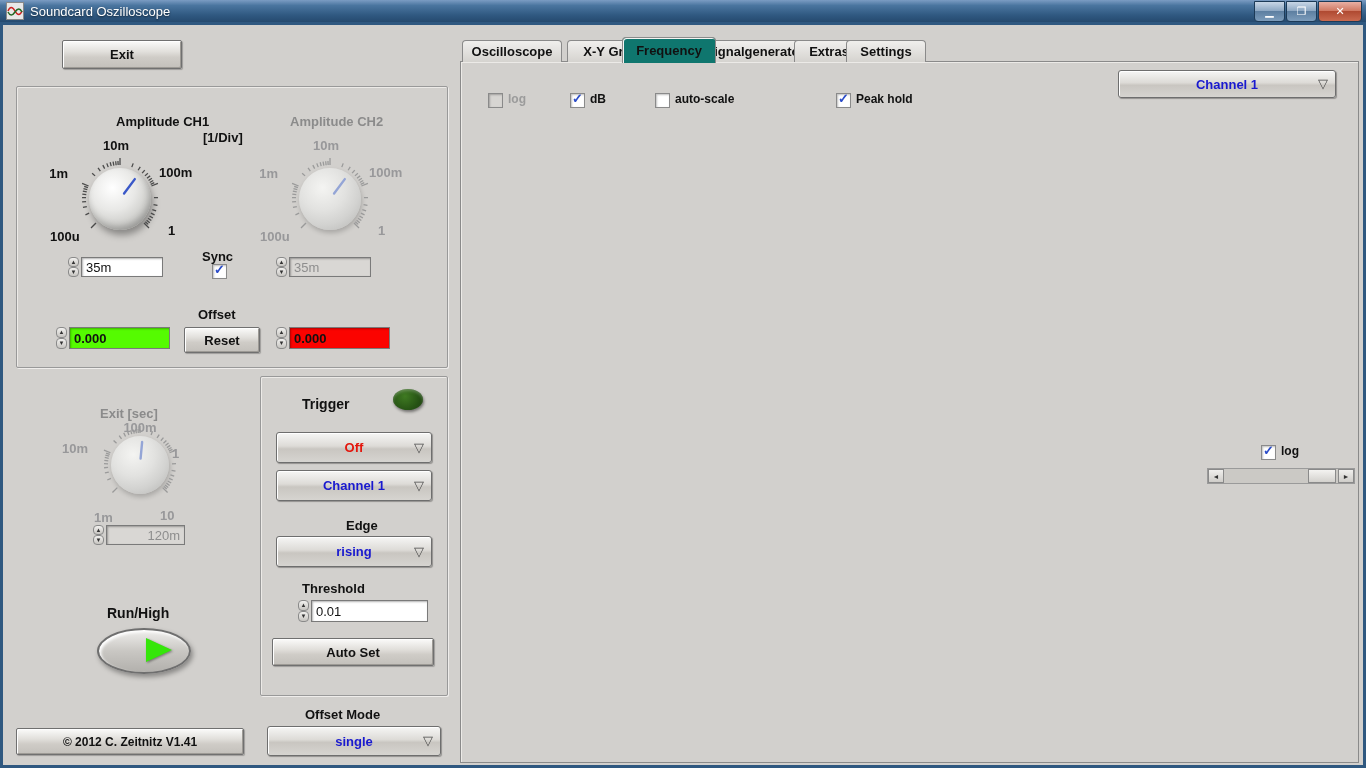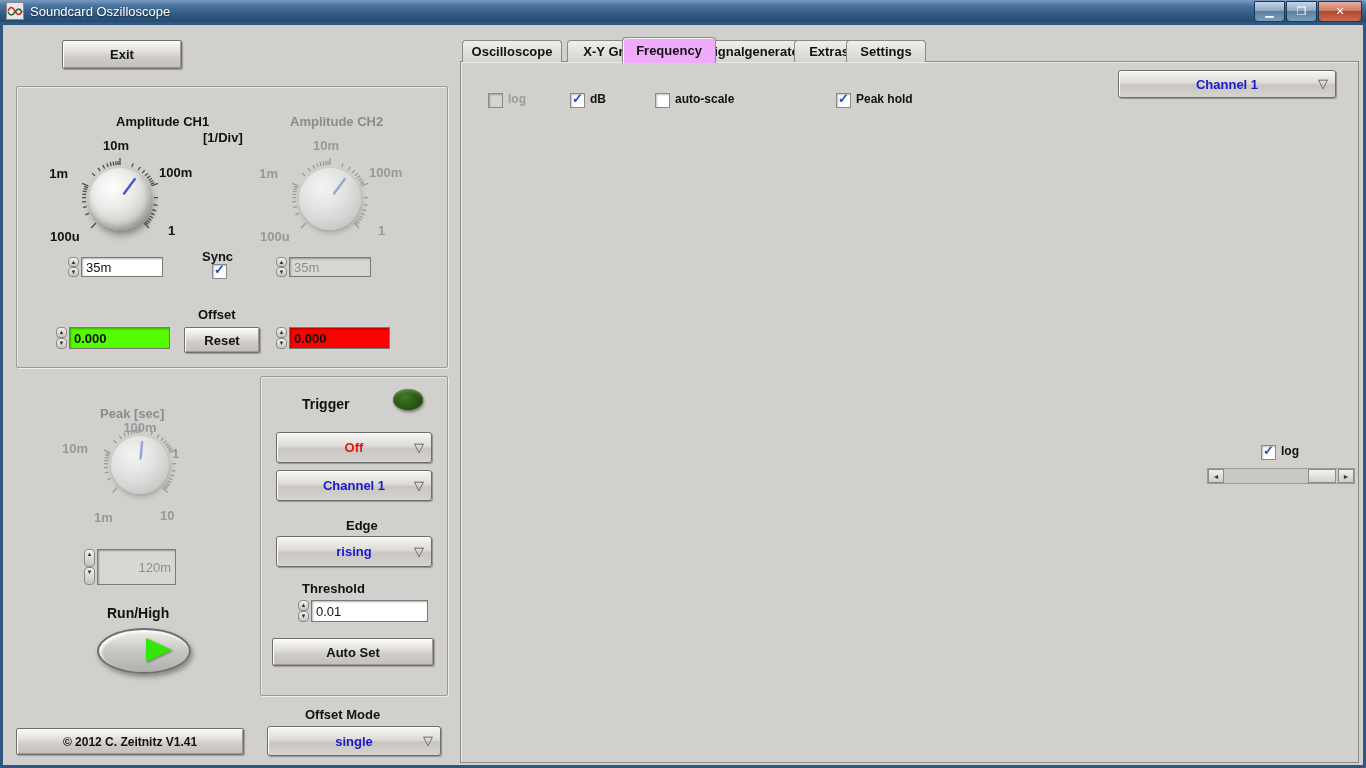--- a/index.html
+++ b/index.html
@@ -67,21 +67,21 @@
   .runstop{position:absolute;width:90px;height:42px;border-radius:50%;
     background:linear-gradient(180deg,#efeeec,#c9c7c3 50%,#b2b0ac);
     border:2px solid #6f6f6f;box-shadow:inset 2px 2px 3px #fff,2px 3px 5px rgba(0,0,0,.35);}
   .runstop .play{position:absolute;left:47px;top:8px;width:0;height:0;
     border-top:12px solid transparent;border-bottom:12px solid transparent;border-left:26px solid #35e60a;
     filter:drop-shadow(1px 1px 1px rgba(0,0,0,.4));}
   
   .tab{position:absolute;top:40px;height:21px;background:linear-gradient(180deg,#f0efed,#d5d3cf);
     border:1px solid #8a8a8a;border-bottom:none;border-radius:4px 4px 0 0;
     font-size:13px;font-weight:bold;color:#111;display:flex;align-items:center;justify-content:center;padding:0 10px;}
-  .tab.active{top:37px;height:25px;background:#f0abfc;z-index:3;
+  .tab.active{top:37px;height:25px;background:#0f766e;z-index:3;
     box-shadow:inset 1px 1px 0 #f5f4f2;}
   #tabpanel{position:absolute;left:460px;top:61px;width:897px;height:700px;border:1px solid #8a8a8a;
     box-shadow:inset 1px 1px 0 #eceae7;background:#d2d0cd;z-index:1;}
   
   .hscroll{position:absolute;height:14px;display:flex;background:#cbc9c5;border:1px solid #9a9a9a;}
   .hscroll .sb-btn{width:14px;flex:none;background:linear-gradient(180deg,#f0efed,#cfcdc9);border:1px solid #8a8a8a;
     font-size:7px;color:#333;display:flex;align-items:center;justify-content:center;}
   .hscroll .sb-track{flex:1;position:relative;}
   .hscroll .sb-thumb{position:absolute;top:0;bottom:0;width:26px;background:linear-gradient(180deg,#f4f3f1,#d3d1cd);border:1px solid #8a8a8a;}
   
@@ -254,21 +254,21 @@
 </div>
 <div class="btn3d" style="left:184px;top:327px;width:74px;height:24px;">Reset</div>
 <div class="spinner" style="left:276px;top:327px;width:114px;height:22px;">
   <span class="spinbtn">
       <i>▲</i>
       <i>▼</i>
     </span>
   <span class="sfield" style="background:#fb0300;font-weight:bold;">0.000</span>
 </div>
 
-<div class="lbl dis" style="left:100px;top:406px;">Peak [sec]</div>
+<div class="lbl dis" style="left:100px;top:406px;">Exit [sec]</div>
 <div class="knob-box disabled" style="left:52px;top:420px;width:180px;height:110px;">
   <div class="knob-circle" style="left:59px;top:16px;width:58px;height:58px;"></div>
   <svg width="180" height="110">
       <line x1="65.37258300203048" y1="67.62741699796952" x2="60.422835533724644" y2="72.57716446627535" stroke="#9a9a9a" stroke-width="1.3"></line>
       <line x1="58.92318331150034" y1="58.361838618370896" x2="55.28858122543789" y2="60.03206844566726" stroke="#9a9a9a" stroke-width="1.3"></line>
       <line x1="56.79451741443367" y1="52.086455856203195" x2="52.89383209123788" y2="52.972262838228595" stroke="#9a9a9a" stroke-width="1.3"></line>
       <line x1="56.092646150062755" y1="47.43326330159623" x2="52.1042269188206" y2="47.73742121429576" stroke="#9a9a9a" stroke-width="1.3"></line>
       <line x1="56.02316992572597" y1="43.7824867963738" x2="52.02606616644172" y2="43.63029764592053" stroke="#9a9a9a" stroke-width="1.3"></line>
       <line x1="56.27560526158595" y1="40.809203120970075" x2="52.310055919284196" y2="40.28535351109134" stroke="#9a9a9a" stroke-width="1.3"></line>
       <line x1="56.70440899343158" y1="38.32272633857248" x2="52.792460117610524" y2="37.48806713089404" stroke="#9a9a9a" stroke-width="1.3"></line>
@@ -303,21 +303,21 @@
       <line x1="111.81372836481597" y1="66.37536763114869" x2="114.79044441041796" y2="69.04728858504228" stroke="#9a9a9a" stroke-width="1.3"></line>
       <line x1="110.62741699796952" y1="67.62741699796952" x2="115.57716446627535" y2="72.57716446627535" stroke="#9a9a9a" stroke-width="1.3"></line>
       <line x1="88.58932434790906" y1="38.64727642558237" x2="90.14299762876023" y2="21.899187002117696" stroke="#94a5d6" stroke-width="2.4" stroke-linecap="round"></line>
     </svg>
   <span class="kl" style="left:58px;top:0px;width:60px;text-align:center;">100m</span>
   <span class="kl" style="left:120px;top:26px;">1</span>
   <span class="kl" style="left:2px;top:21px;width:34px;text-align:right;">10m</span>
   <span class="kl" style="left:108px;top:88px;">10</span>
   <span class="kl" style="left:42px;top:90px;">1m</span>
 </div>
-<div class="spinner" style="left:84px;top:525px;width:92px;height:36px;margin-top:24px;">
+<div class="spinner" style="left:93px;top:525px;width:92px;height:20px;">
   <span class="spinbtn">
       <i>▲</i>
       <i>▼</i>
     </span>
   <span class="sfield dis right">120m</span>
 </div>
 
 <div class="lbl" style="left:107px;top:605px;font-size:14px;">Run/High</div>
 <div class="runstop" style="left:97px;top:628px;">
   <div class="play"></div>

